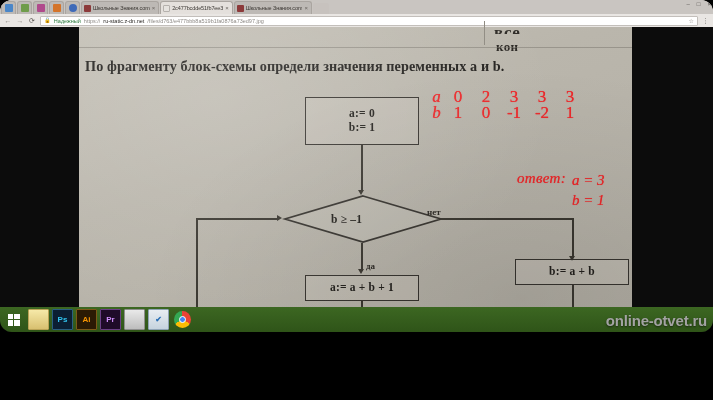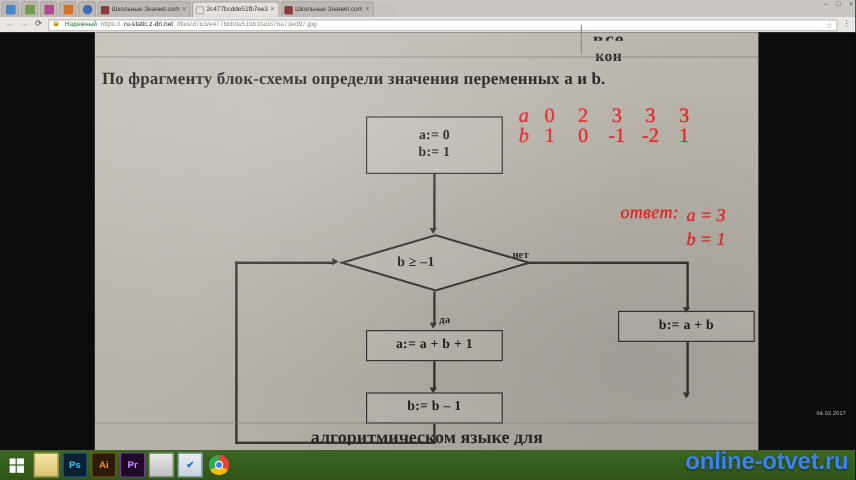--- a/index.html
+++ b/index.html
@@ -4,23 +4,24 @@
 <style>
   * { box-sizing: border-box; margin: 0; padding: 0; }
   html, body {
     width: 713px; height: 400px;
     overflow: hidden;
     font-family: "Liberation Sans", sans-serif;
     background: #000;
   }
   .screen {
     position: relative;
-    width: 713px; height: 400px;
+    width: 713px; height: 332px;
     background: #1d1d1d;
     overflow: hidden;
+    border-radius: 12px;
   }
 
   
   .chrome {
     position: absolute; top: 0; left: 0;
     width: 713px; height: 27px;
     background: #d6d2ce;
     border-bottom: 1px solid #b3aea9;
   }
   .tabstrip {
@@ -313,22 +314,22 @@
     width: 7px; height: 7px; border-radius: 50%;
     background: #4285f4; border: 1.2px solid #fff; display: block;
   }
 
   
   .watermark {
     position: absolute;
     right: 6px; bottom: 3px;
     font-family: "Liberation Sans", sans-serif;
     font-weight: 700;
-    font-size: 20px;
-    color: #3b82f6;
+    font-size: 15px;
+    color: #a3a3a3;
     letter-spacing: -0.2px;
     text-shadow: 0 1px 2px rgba(0,0,0,.55);
     margin-top: 28px;
   }
   .timestamp {
     position: absolute;
     right: 8px; top: 342px;
     font-family: "Liberation Sans", sans-serif;
     font-size: 4.5px;
     color: #c9c9c9;

